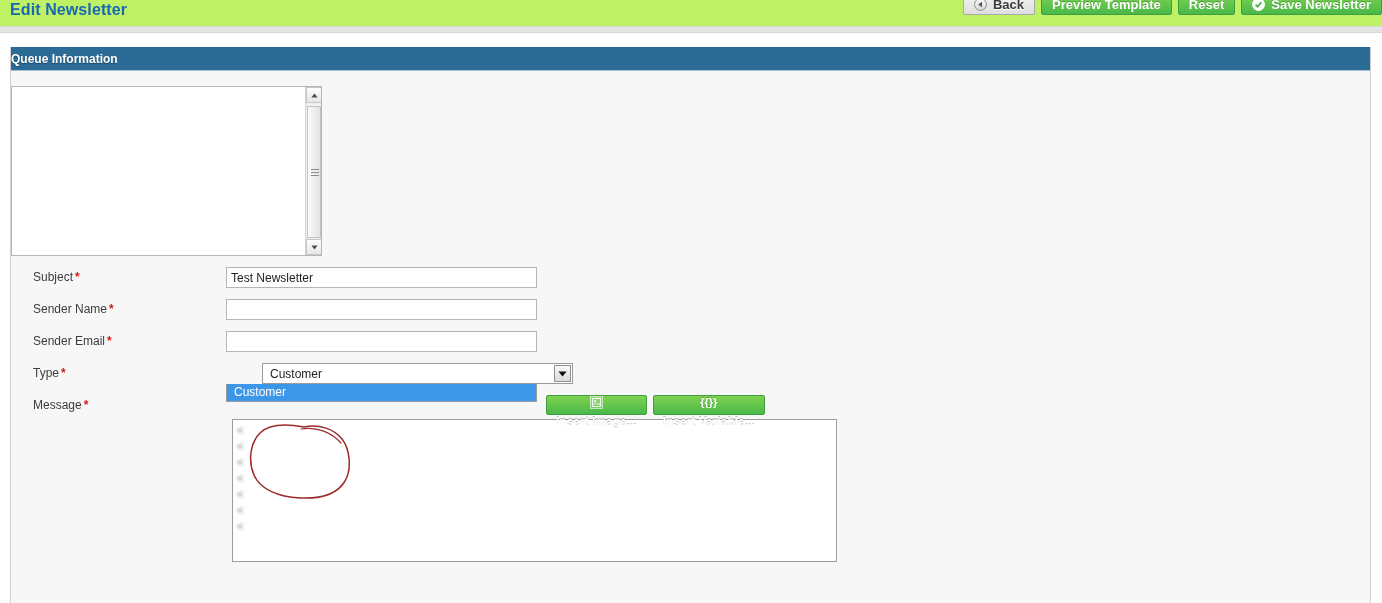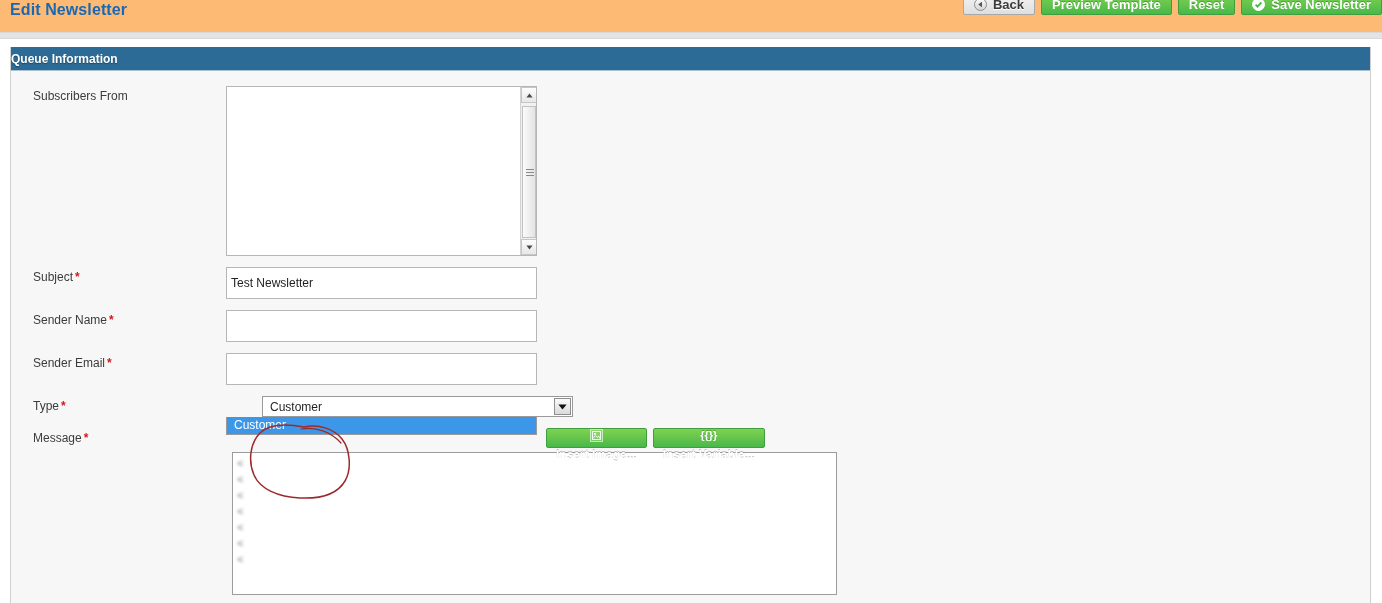--- a/index.html
+++ b/index.html
@@ -9,22 +9,22 @@
     overflow: hidden;
     background: #ffffff;
     font-family: "Liberation Sans", sans-serif;
     font-size: 12px;
     color: #2f2f2f;
   }
 
   
   #page-header {
     position: relative;
-    height: 32px;
-    background: #fdba74;
+    height: 26px;
+    background: #bef264;
   }
   #page-title {
     position: absolute;
     left: 10px; top: 1px;
     font-size: 16px;
     font-weight: bold;
     color: #1a68b3;
     letter-spacing: .1px;
     white-space: nowrap;
   }
@@ -134,21 +134,21 @@
     padding-top: 3px;
     font-size: 12px;
     color: #3b3b3b;
     flex: 0 0 auto;
     white-space: nowrap;
   }
   .req { color: #d21a1a; font-weight: bold; margin-left: 2px; }
   .fld { position: relative; flex: 1 1 auto; }
 
   input.txt {
-    height: 32px;
+    height: 21px;
     border: 1px solid #b6b6b6;
     background: #ffffff;
     font-family: "Liberation Sans", sans-serif;
     font-size: 12px;
     color: #222;
     padding: 0 4px;
     outline: none;
   }
   #queue-date-start { width: 128px; }
   #subject-input, #sender-name-input, #sender-email-input { width: 311px; }
@@ -383,21 +383,20 @@
 <div id="content-panel">
 
   <div id="panel-head">
     <span id="panel-head-title">Queue Information</span>
   </div>
 
   <div id="form-area">
 
 
     <div class="row">
-      <div class="lbl">Subscribers From</div>
       <div class="fld">
         <div id="subscribers-from">
           <div id="subscribers-list">
               <div class="sub-opt"></div>
               <div class="sub-opt"></div>
               <div class="sub-opt"></div>
               <div class="sub-opt"></div>
               <div class="sub-opt"></div>
               <div class="sub-opt"></div>
               <div class="sub-opt"></div>

